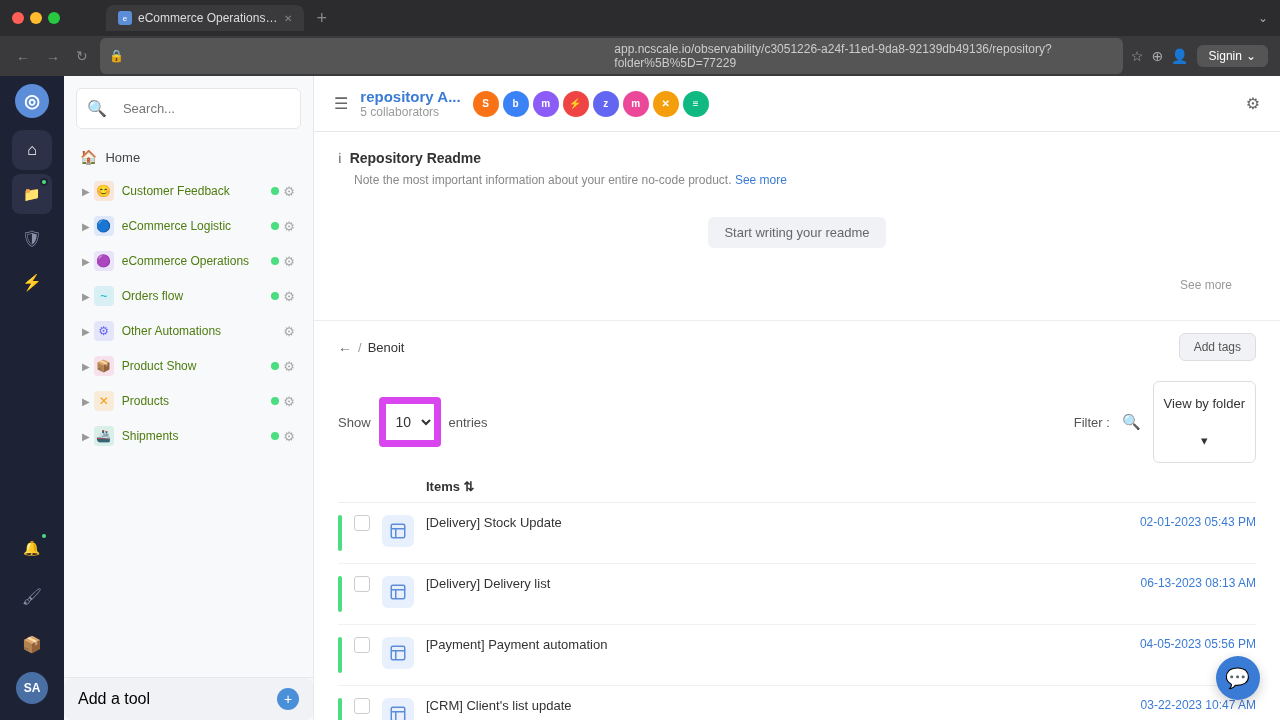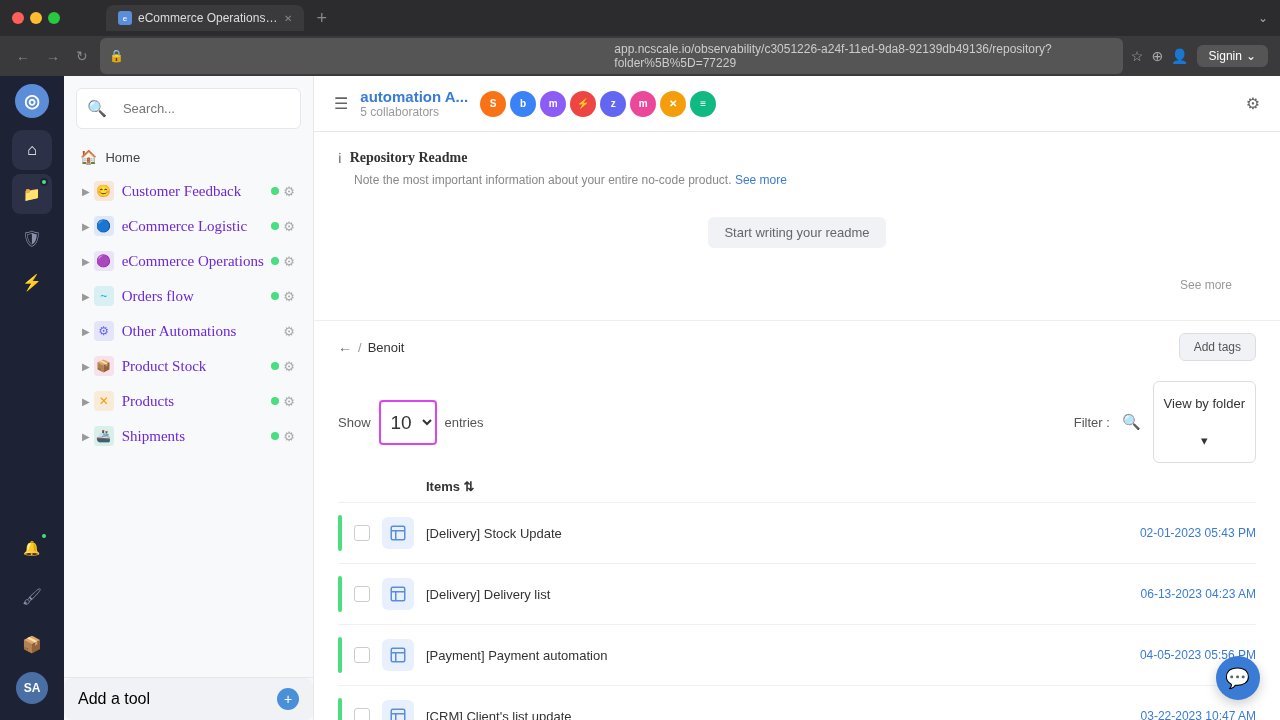--- a/index.html
+++ b/index.html
@@ -41,21 +41,21 @@
     .sidebar { width: 250px; background: #f8f9fa; border-right: 1px solid #e5e7eb; display: flex; flex-direction: column; }
     .sidebar-search { padding: 12px; }
     .sidebar-search input { width: 100%; background: #fff; border: 1px solid #e5e7eb; border-radius: 6px; padding: 6px 10px; font-size: 13px; color: #666; display: flex; align-items: center; }
     .search-box { display: flex; align-items: center; background: #fff; border: 1px solid #e5e7eb; border-radius: 6px; padding: 6px 10px; gap: 6px; }
     .search-box input { border: none; outline: none; font-size: 13px; color: #666; width: 100%; background: transparent; }
     .home-item { display: flex; align-items: center; gap: 8px; padding: 8px 16px; color: #444; font-size: 13px; cursor: pointer; }
     .home-icon { font-size: 14px; }
     .sidebar-item { display: flex; align-items: center; padding: 7px 12px 7px 12px; cursor: pointer; border-radius: 6px; margin: 1px 6px; }
     .sidebar-item-expand { color: #999; font-size: 10px; margin-right: 4px; }
     .sidebar-item-icon { width: 20px; height: 20px; border-radius: 4px; margin-right: 8px; display: flex; align-items: center; justify-content: center; font-size: 11px; flex-shrink: 0; }
-    .sidebar-item-label { font-size: 15px; color: #6d28d9; flex: 1; font-family: Liberation Serif, serif; }
+    .sidebar-item-label { font-size: 12px; color: #4d7c0f; flex: 1; }
     .sidebar-item-actions { display: flex; align-items: center; gap: 4px; }
     .status-dot { width: 8px; height: 8px; border-radius: 50%; background: #4ade80; }
     .settings-icon { color: #aaa; font-size: 13px; }
     .sidebar-footer { margin-top: auto; padding: 0; border-top: 1px solid #e5e7eb; }
     .add-tool-btn { display: flex; align-items: center; justify-content: space-between; padding: 10px 14px; background: #f0f2f5; border-radius: 8px; cursor: pointer; }
     .add-icon { width: 22px; height: 22px; border-radius: 50%; background: #4a90d9; display: flex; align-items: center; justify-content: center; color: white; font-size: 14px; }
 
     
     .main-content { flex: 1; display: flex; flex-direction: column; overflow: hidden; }
     .main-header { display: flex; align-items: center; padding: 12px 20px; border-bottom: 1px solid #e5e7eb; gap: 12px; }
@@ -64,46 +64,46 @@
     .repo-subtitle { font-size: 12px; color: #999; }
     .collaborator-icons { display: flex; gap: 4px; align-items: center; }
     .collab-avatar { width: 26px; height: 26px; border-radius: 50%; display: flex; align-items: center; justify-content: center; font-size: 10px; font-weight: bold; color: white; }
     .header-right { margin-left: auto; }
     .settings-gear { color: #666; cursor: pointer; font-size: 16px; }
 
     .content-area { flex: 1; overflow-y: auto; padding: 0; }
     .readme-section { background: #fff; padding: 16px 24px; border-bottom: 1px solid #eee; }
     .readme-header { display: flex; align-items: center; gap: 8px; margin-bottom: 6px; }
     .readme-icon { color: #666; font-size: 14px; }
-    .readme-title { font-size: 14px; font-weight: 600; color: #333; font-family: Liberation Serif, serif; }
+    .readme-title { font-size: 14px; font-weight: 600; color: #333; }
     .readme-desc { font-size: 12px; color: #888; margin-left: 16px; }
     .readme-link { color: #3a7bd5; text-decoration: none; }
     .readme-empty { display: flex; justify-content: center; padding: 30px; }
     .start-writing-btn { background: #f0f2f5; border: none; border-radius: 6px; padding: 8px 16px; color: #666; font-size: 13px; cursor: pointer; }
     .see-more-right { text-align: right; padding-right: 24px; padding-bottom: 12px; color: #999; font-size: 12px; cursor: pointer; }
 
     .breadcrumb-bar { display: flex; align-items: center; justify-content: space-between; padding: 12px 24px; }
     .breadcrumb { display: flex; align-items: center; gap: 6px; font-size: 13px; color: #555; }
     .breadcrumb-back { color: #666; cursor: pointer; font-size: 14px; }
     .breadcrumb-sep { color: #999; }
     .breadcrumb-current { font-weight: 500; color: #333; }
     .add-tags-btn { background: #f0f2f5; border: 1px solid #ddd; border-radius: 6px; padding: 6px 14px; font-size: 12px; color: #555; cursor: pointer; }
 
     .table-controls { display: flex; align-items: center; justify-content: space-between; padding: 8px 24px; }
     .show-entries { display: flex; align-items: center; gap: 8px; font-size: 13px; color: #555; }
-    .entries-select { border: 2px solid #d946ef; border-radius: 4px; padding: 9px 6px; font-size: 19px; color: #333; background: white; cursor: pointer; }
+    .entries-select { border: 7px solid #d946ef; border-radius: 4px; padding: 9px 6px; font-size: 14px; color: #333; background: white; cursor: pointer; }
     .table-right-controls { display: flex; align-items: center; gap: 12px; }
     .filter-label { font-size: 13px; color: #555; }
     .search-icon-btn { color: #555; cursor: pointer; font-size: 15px; }
     .view-folder-select { display: flex; align-items: center; gap: 22px; background: white; border: 1px solid #ddd; border-radius: 6px; padding: 14px 10px; font-size: 13px; color: #333; cursor: pointer; flex-direction: column; }
 
     .items-table { width: 100%; padding: 0 24px; }
     .items-header { display: flex; align-items: center; padding: 8px 0; border-bottom: 1px solid #eee; }
     .items-header-label { font-size: 13px; font-weight: 600; color: #333; display: flex; align-items: center; gap: 4px; }
-    .table-row { display: flex; align-items: center; padding: 12px 0; border-bottom: 1px solid #f0f0f0; gap: 12px; }
+    .table-row { display: flex; align-items: flex-start; padding: 12px 0; border-bottom: 1px solid #f0f0f0; gap: 12px; }
     .row-indicator { width: 4px; height: 36px; border-radius: 2px; background: #4ade80; flex-shrink: 0; }
     .row-checkbox { width: 16px; height: 16px; border: 1px solid #ccc; border-radius: 3px; flex-shrink: 0; cursor: pointer; }
     .row-icon { width: 32px; height: 32px; background: #e8f0fe; border-radius: 6px; display: flex; align-items: center; justify-content: center; flex-shrink: 0; }
     .row-icon svg { width: 18px; height: 18px; }
     .row-name { flex: 1; font-size: 13px; color: #333; }
     .row-date { font-size: 12px; color: #3a7bd5; }
 
     
     .chat-widget { position: fixed; bottom: 20px; right: 20px; width: 44px; height: 44px; border-radius: 50%; background: #3a7bd5; display: flex; align-items: center; justify-content: center; color: white; font-size: 20px; cursor: pointer; box-shadow: 0 4px 12px rgba(0,0,0,0.2); }
   </style>
@@ -235,21 +235,21 @@
     <div class="sidebar-item-actions">
 
       <span class="settings-icon">⚙</span>
     </div>
   </div>
         <div class="sidebar-item">
     <span class="sidebar-item-expand">▶</span>
     <div class="sidebar-item-icon" style="background:#ec489922;color:#ec4899;font-size:12px;">
       📦
     </div>
-    <span class="sidebar-item-label">Product Stock</span>
+    <span class="sidebar-item-label">Product Show</span>
     <div class="sidebar-item-actions">
       <div class="status-dot"></div>
       <span class="settings-icon">⚙</span>
     </div>
   </div>
         <div class="sidebar-item">
     <span class="sidebar-item-expand">▶</span>
     <div class="sidebar-item-icon" style="background:#f59e0b22;color:#f59e0b;font-size:12px;">
       ✕
     </div>
@@ -278,21 +278,21 @@
         <div class="add-icon">+</div>
       </div>
     </div>
   </div>
 
   <div class="main-content">
 
     <div class="main-header">
       <span class="menu-icon">☰</span>
       <div>
-        <div class="repo-title">automation A...</div>
+        <div class="repo-title">repository A...</div>
         <div class="repo-subtitle">5 collaborators</div>
       </div>
       <div class="collaborator-icons">
         <div class="collab-avatar" style="background:#f97316;">S</div>
         <div class="collab-avatar" style="background:#3b82f6;">b</div>
         <div class="collab-avatar" style="background:#8b5cf6;">m</div>
         <div class="collab-avatar" style="background:#ef4444;">⚡</div>
         <div class="collab-avatar" style="background:#6366f1;">z</div>
         <div class="collab-avatar" style="background:#ec4899;">m</div>
         <div class="collab-avatar" style="background:#f59e0b;">✕</div>
@@ -376,21 +376,21 @@
     <div class="row-indicator"></div>
     <div class="row-checkbox"></div>
     <div class="row-icon">
       <svg viewBox="0 0 24 24" fill="none" stroke="#5b8dd9" stroke-width="2">
         <rect x="3" y="3" width="18" height="18" rx="2"></rect>
         <line x1="3" y1="9" x2="21" y2="9"></line>
         <line x1="9" y1="21" x2="9" y2="9"></line>
       </svg>
     </div>
     <span class="row-name">[Delivery] Delivery list</span>
-    <span class="row-date">06-13-2023 04:23 AM</span>
+    <span class="row-date">06-13-2023 08:13 AM</span>
   </div>
             <div class="table-row">
     <div class="row-indicator"></div>
     <div class="row-checkbox"></div>
     <div class="row-icon">
       <svg viewBox="0 0 24 24" fill="none" stroke="#5b8dd9" stroke-width="2">
         <rect x="3" y="3" width="18" height="18" rx="2"></rect>
         <line x1="3" y1="9" x2="21" y2="9"></line>
         <line x1="9" y1="21" x2="9" y2="9"></line>
       </svg>

